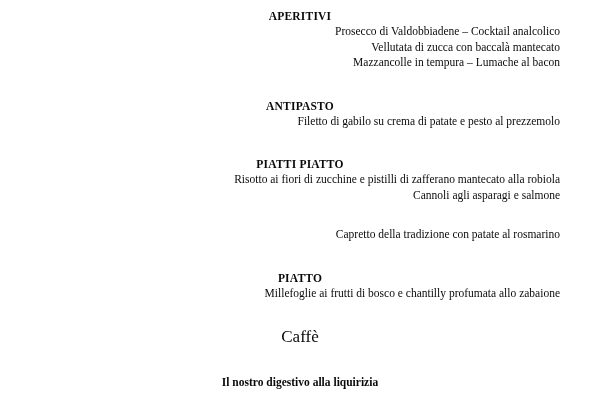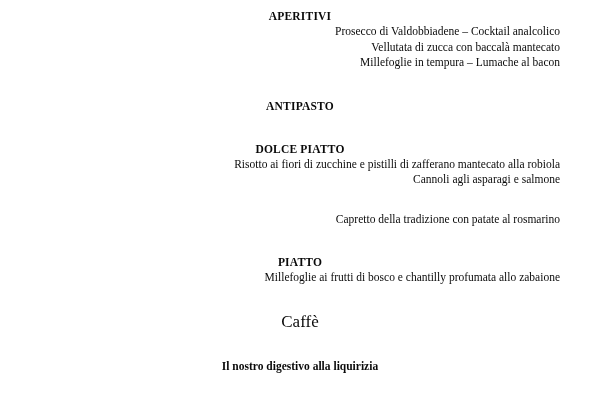--- a/index.html
+++ b/index.html
@@ -70,33 +70,34 @@
 </style>
 </head>
 <body>
 
 <div class="page">
 
   <section class="course">
     <div class="course-heading">APERITIVI</div>
     <div class="dish">Prosecco di Valdobbiadene – Cocktail analcolico</div>
     <div class="dish">Vellutata di zucca con baccalà mantecato</div>
-    <div class="dish">Millefoglie in tempura – Lumache al bacon</div>
+    <div class="dish">Mazzancolle in tempura – Lumache al bacon</div>
   </section>
 
   <div class="course-gap"></div>
 
   <section class="course">
     <div class="course-heading">ANTIPASTO</div>
+    <div class="dish">Filetto di gabilo su crema di patate e pesto al prezzemolo</div>
   </section>
 
   <div class="course-gap"></div>
 
   <section class="course">
-    <div class="course-heading">DOLCE PIATTO</div>
+    <div class="course-heading">PIATTI PIATTO</div>
     <div class="dish">Risotto ai fiori di zucchine e pistilli di zafferano mantecato alla robiola</div>
     <div class="dish">Cannoli agli asparagi e salmone</div>
   </section>
 
   <div class="course-gap-sm"></div>
 
   <section class="course">
     <div class="dish">Capretto della tradizione con patate al rosmarino</div>
   </section>
 

